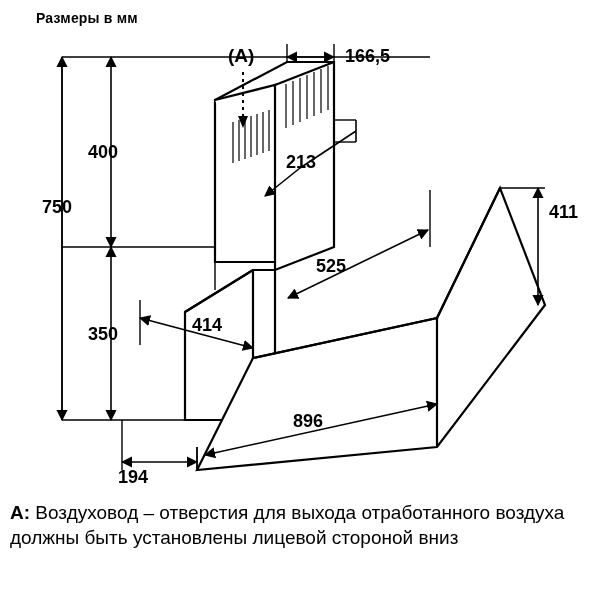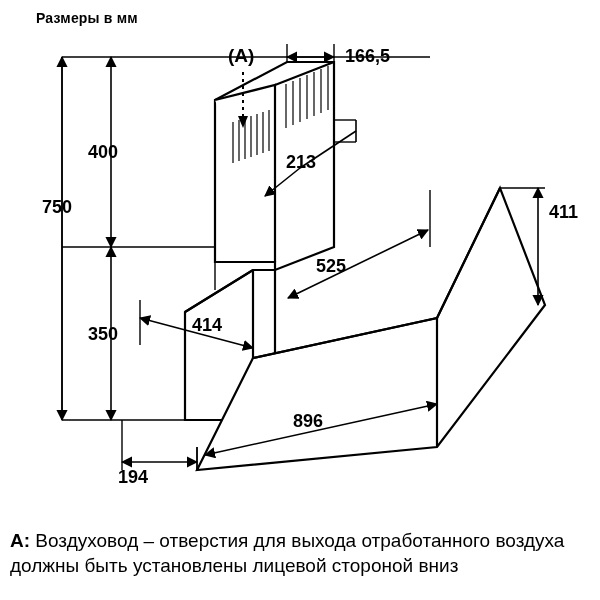--- a/index.html
+++ b/index.html
@@ -36,21 +36,20 @@
     width: 600px;
     height: 600px;
   }
   .footnote {
     position: absolute;
     left: 10px;
     top: 500px;
     width: 582px;
     font-size: 19px;
     line-height: 25px;
-    margin-top: 28px;
   }
   .footnote .marker {
     font-weight: bold;
   }
   svg text {
     font-family: "Liberation Sans", sans-serif;
     fill: #000000;
   }
   .dim-label {
     font-size: 18px;

